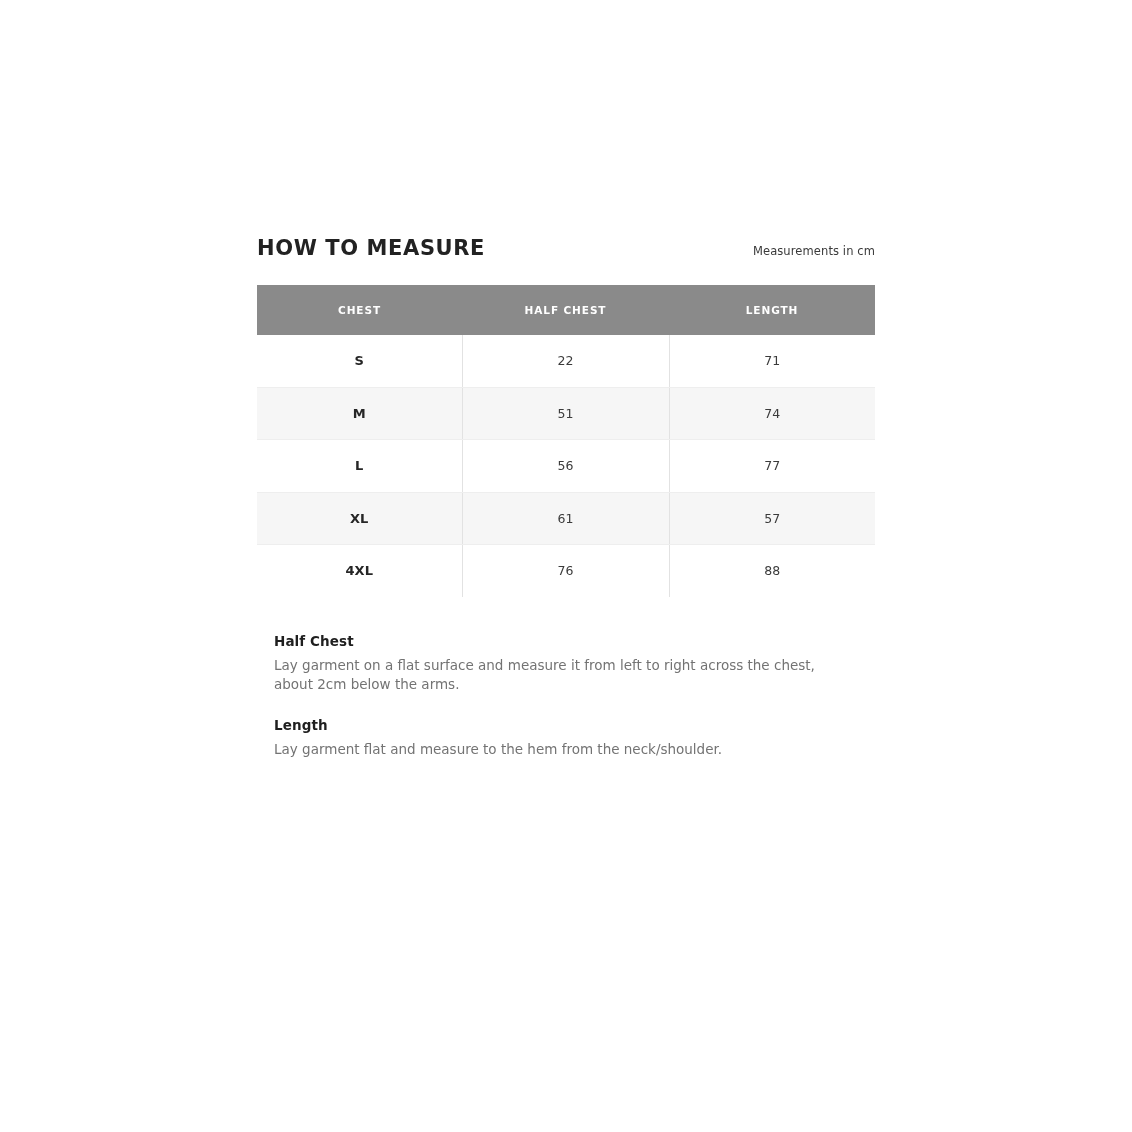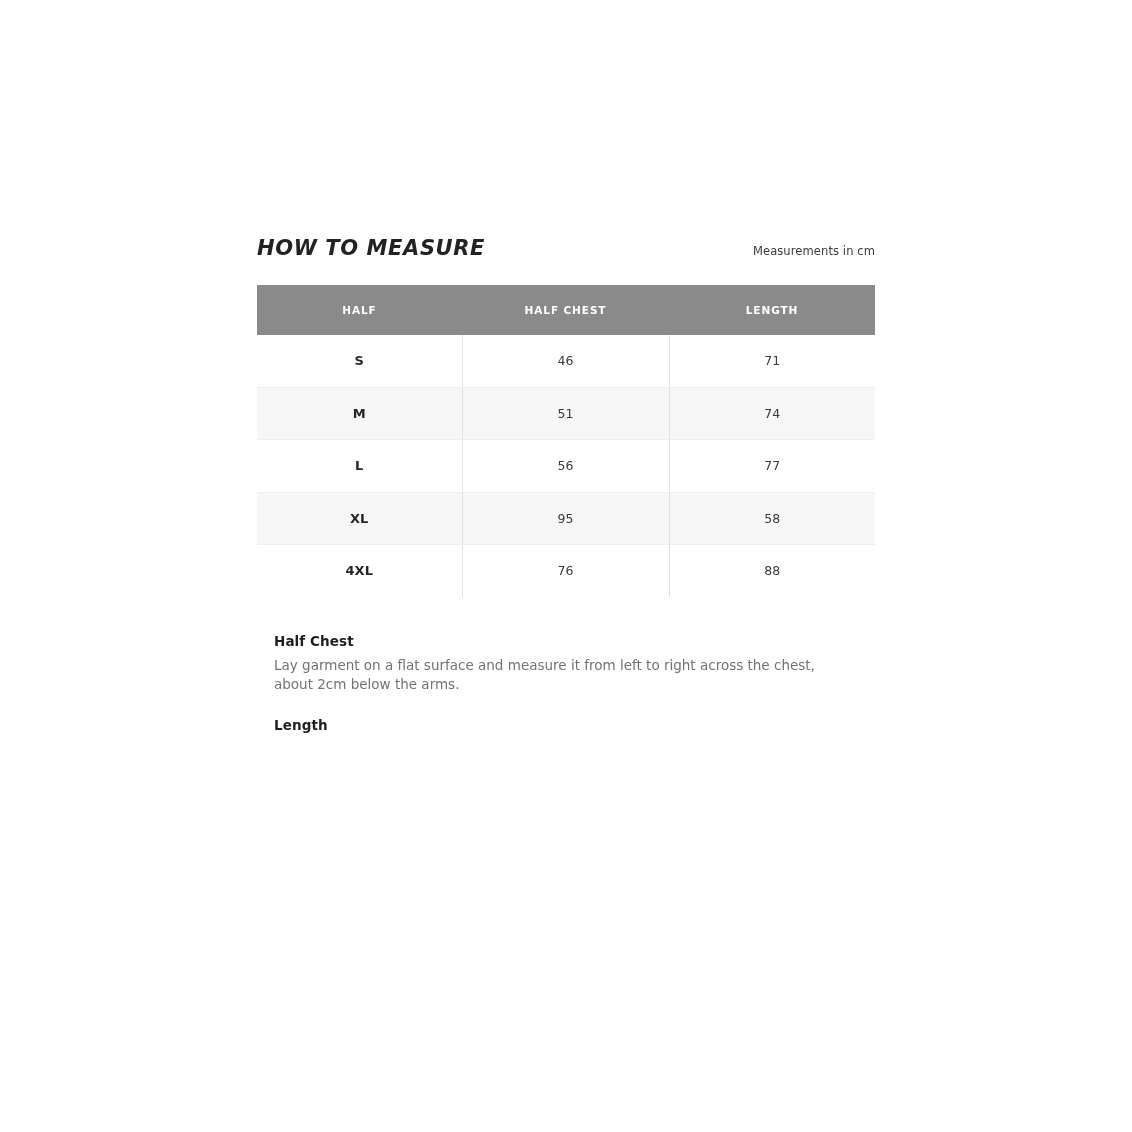--- a/index.html
+++ b/index.html
@@ -36,21 +36,20 @@
     margin-bottom: 26px;
   }
 
   .title {
     font-size: 21px;
     font-weight: bold;
     letter-spacing: 0.6px;
     color: #222222;
     line-height: 1;
     margin: 0;
-    font-style: italic;
   }
 
   .units {
     font-size: 11.5px;
     color: #3a3a3a;
     line-height: 1;
     padding-bottom: 2px;
     letter-spacing: 0.1px;
   }
 
@@ -144,58 +143,59 @@
     </div>
 
     <table class="size-table">
       <colgroup>
         <col class="col-size">
         <col class="col-chest">
         <col class="col-length">
       </colgroup>
       <thead>
         <tr>
-          <th>HALF</th>
+          <th>CHEST</th>
           <th>HALF CHEST</th>
           <th>LENGTH</th>
         </tr>
       </thead>
       <tbody>
         <tr>
           <td class="size-cell">S</td>
-          <td>46</td>
+          <td>22</td>
           <td>71</td>
         </tr>
         <tr class="alt">
           <td class="size-cell">M</td>
           <td>51</td>
           <td>74</td>
         </tr>
         <tr>
           <td class="size-cell">L</td>
           <td>56</td>
           <td>77</td>
         </tr>
         <tr class="alt">
           <td class="size-cell">XL</td>
-          <td>95</td>
-          <td>58</td>
+          <td>61</td>
+          <td>57</td>
         </tr>
         <tr>
           <td class="size-cell">4XL</td>
           <td>76</td>
           <td>88</td>
         </tr>
       </tbody>
     </table>
 
     <div class="notes">
       <div class="note-block">
         <p class="note-title">Half Chest</p>
         <p class="note-body">Lay garment on a flat surface and measure it from left to right across the chest, about 2cm below the arms.</p>
       </div>
       <div class="note-block">
         <p class="note-title">Length</p>
+        <p class="note-body">Lay garment flat and measure to the hem from the neck/shoulder.</p>
       </div>
     </div>
 
   </div>
 </div>
 
 </body></html>

